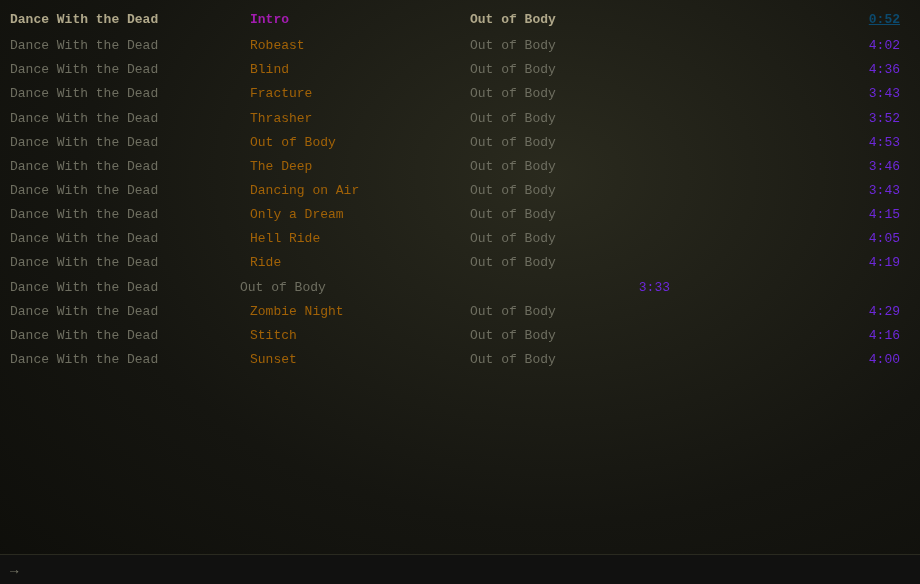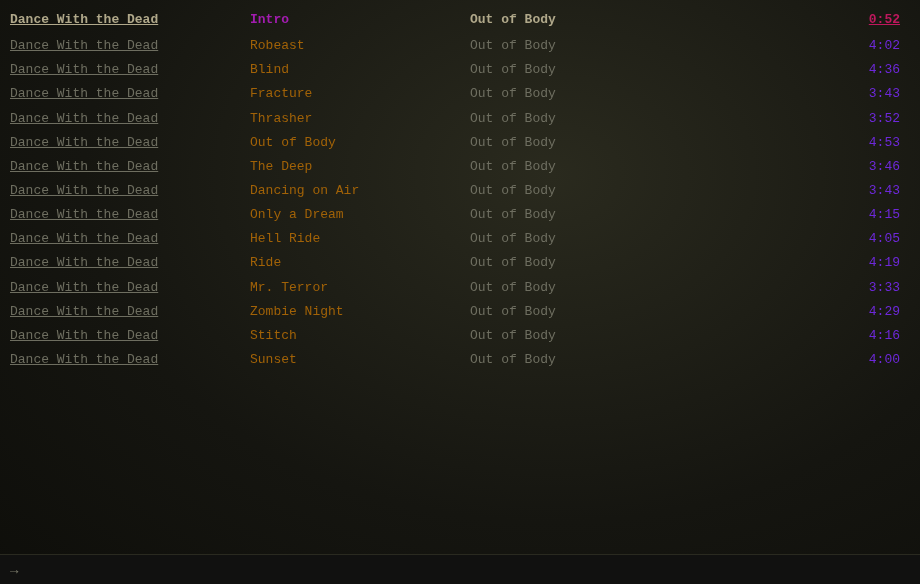--- a/index.html
+++ b/index.html
@@ -36,21 +36,20 @@
       color: #b0a88a;
       font-weight: bold;
       margin-bottom: 2px;
     }
 
     .col-artist {
       color: #6e6e60;
       white-space: nowrap;
       overflow: hidden;
       text-overflow: ellipsis;
-      text-decoration: underline;
     }
 
     .col-title {
       color: #a16207;
       white-space: nowrap;
       overflow: hidden;
       text-overflow: ellipsis;
       padding-left: 10px;
     }
 
@@ -70,21 +69,21 @@
     .header .col-artist {
       color: #b0a88a;
     }
     .header .col-title {
       color: #a21caf;
     }
     .header .col-album {
       color: #b0a88a;
     }
     .header .col-duration {
-      color: #be185d;
+      color: #0c4a6e;
       text-decoration: underline;
     }
 
     .bottom-bar {
       position: absolute;
       bottom: 0;
       left: 0;
       right: 0;
       height: 30px;
       background: #111110;
@@ -165,21 +164,20 @@
       <span class="col-duration">4:05</span>
     </div>
     <div class="track-row">
       <span class="col-artist">Dance With the Dead</span>
       <span class="col-title">Ride</span>
       <span class="col-album">Out of Body</span>
       <span class="col-duration">4:19</span>
     </div>
     <div class="track-row">
       <span class="col-artist">Dance With the Dead</span>
-      <span class="col-title">Mr. Terror</span>
       <span class="col-album">Out of Body</span>
       <span class="col-duration">3:33</span>
     </div>
     <div class="track-row">
       <span class="col-artist">Dance With the Dead</span>
       <span class="col-title">Zombie Night</span>
       <span class="col-album">Out of Body</span>
       <span class="col-duration">4:29</span>
     </div>
     <div class="track-row">

